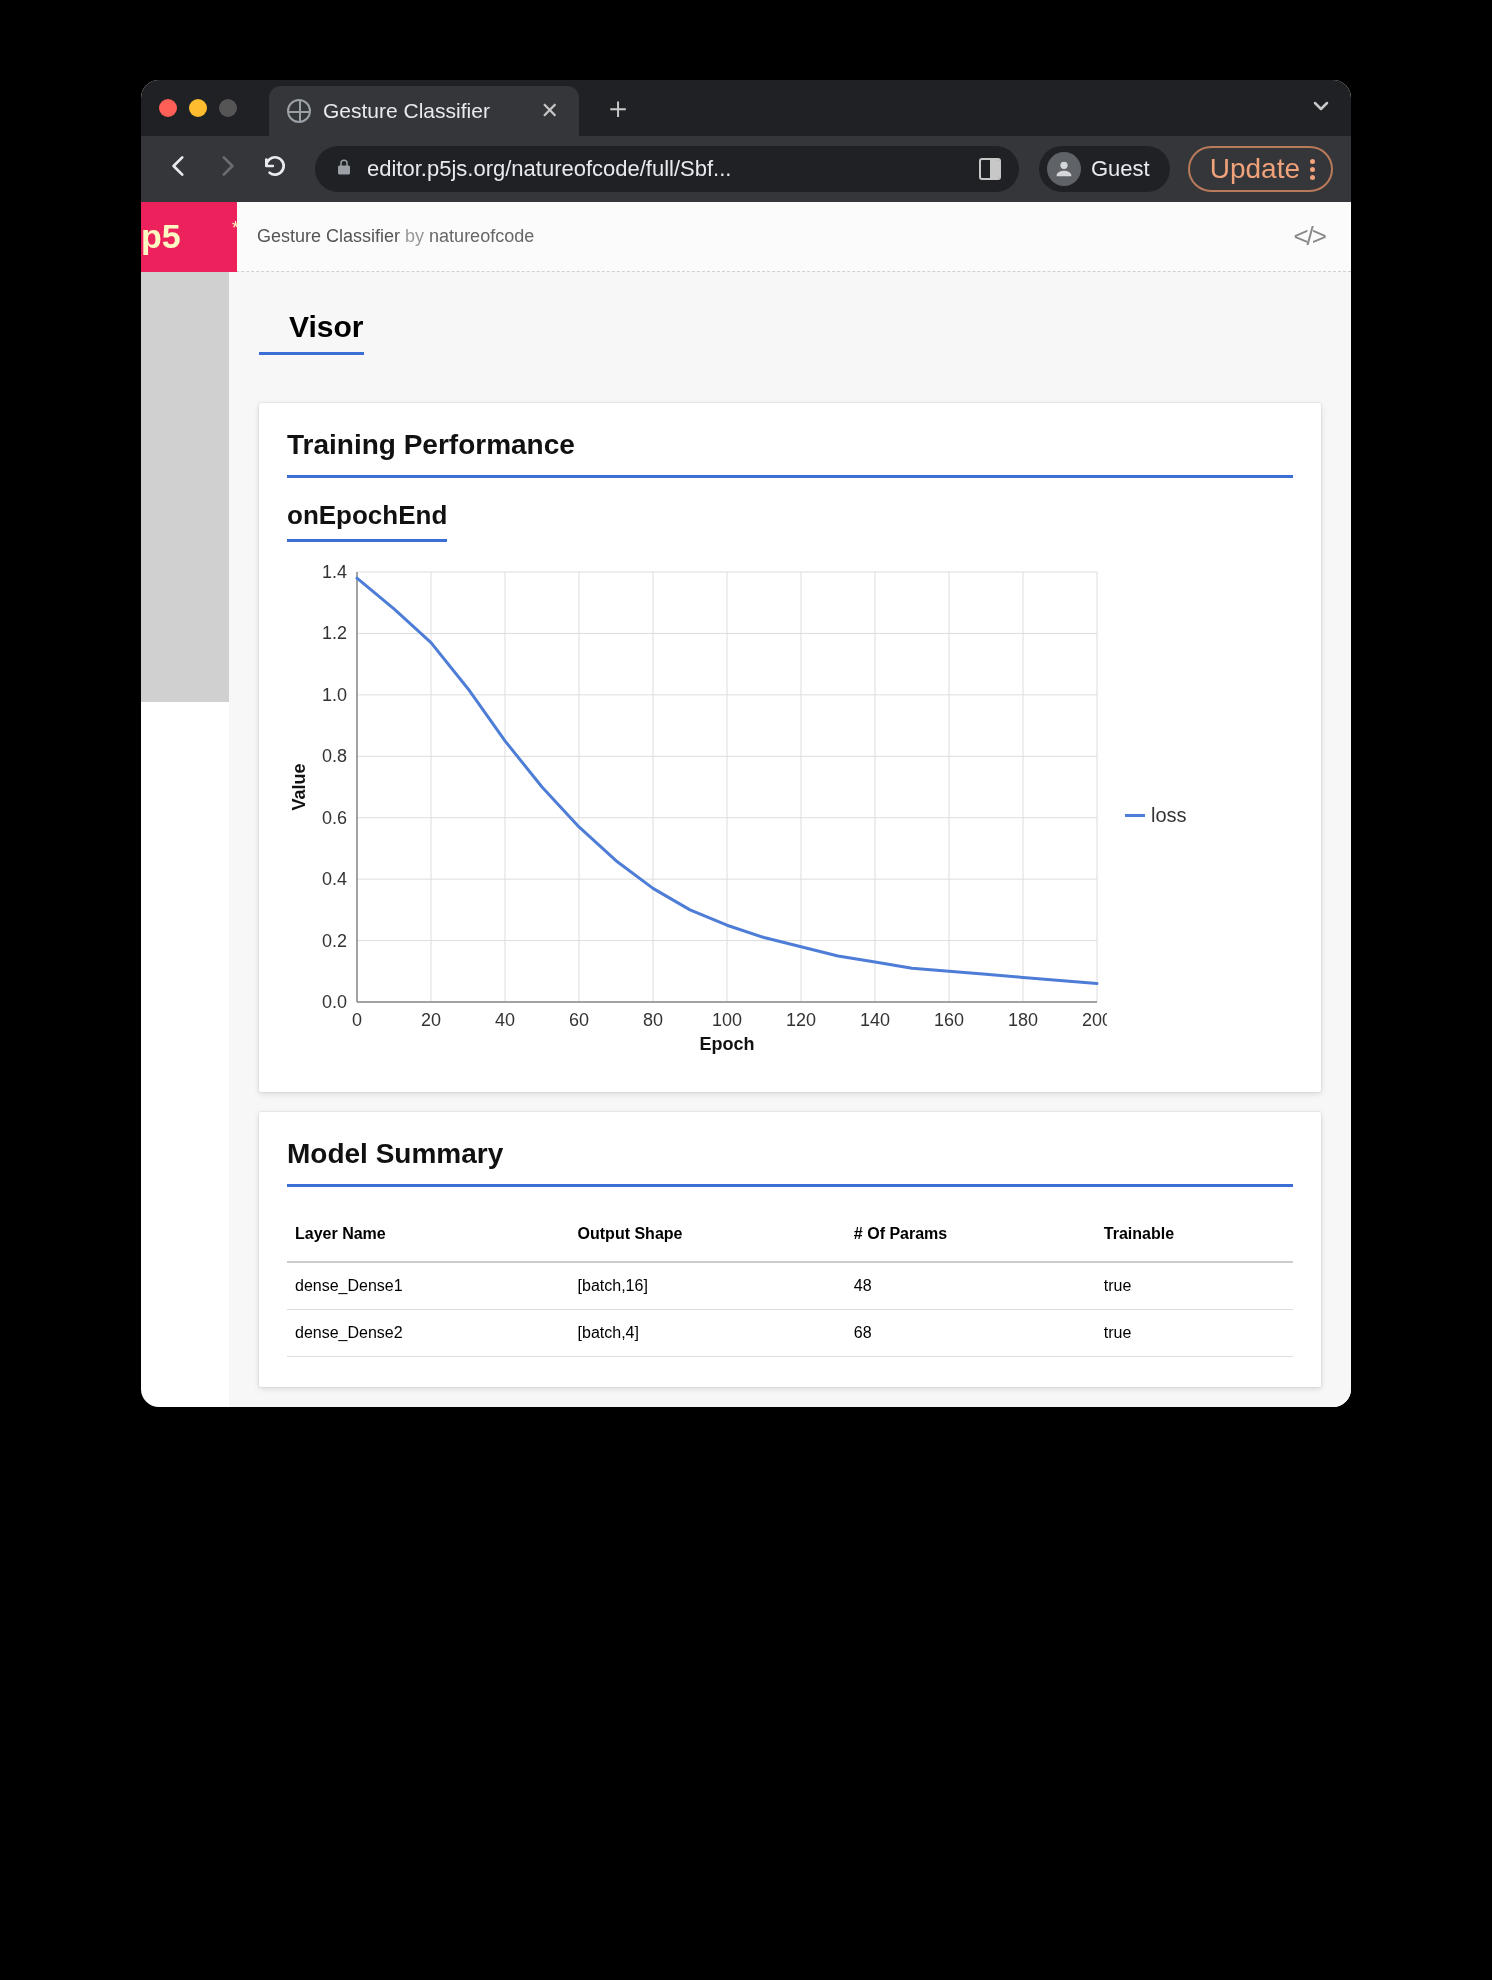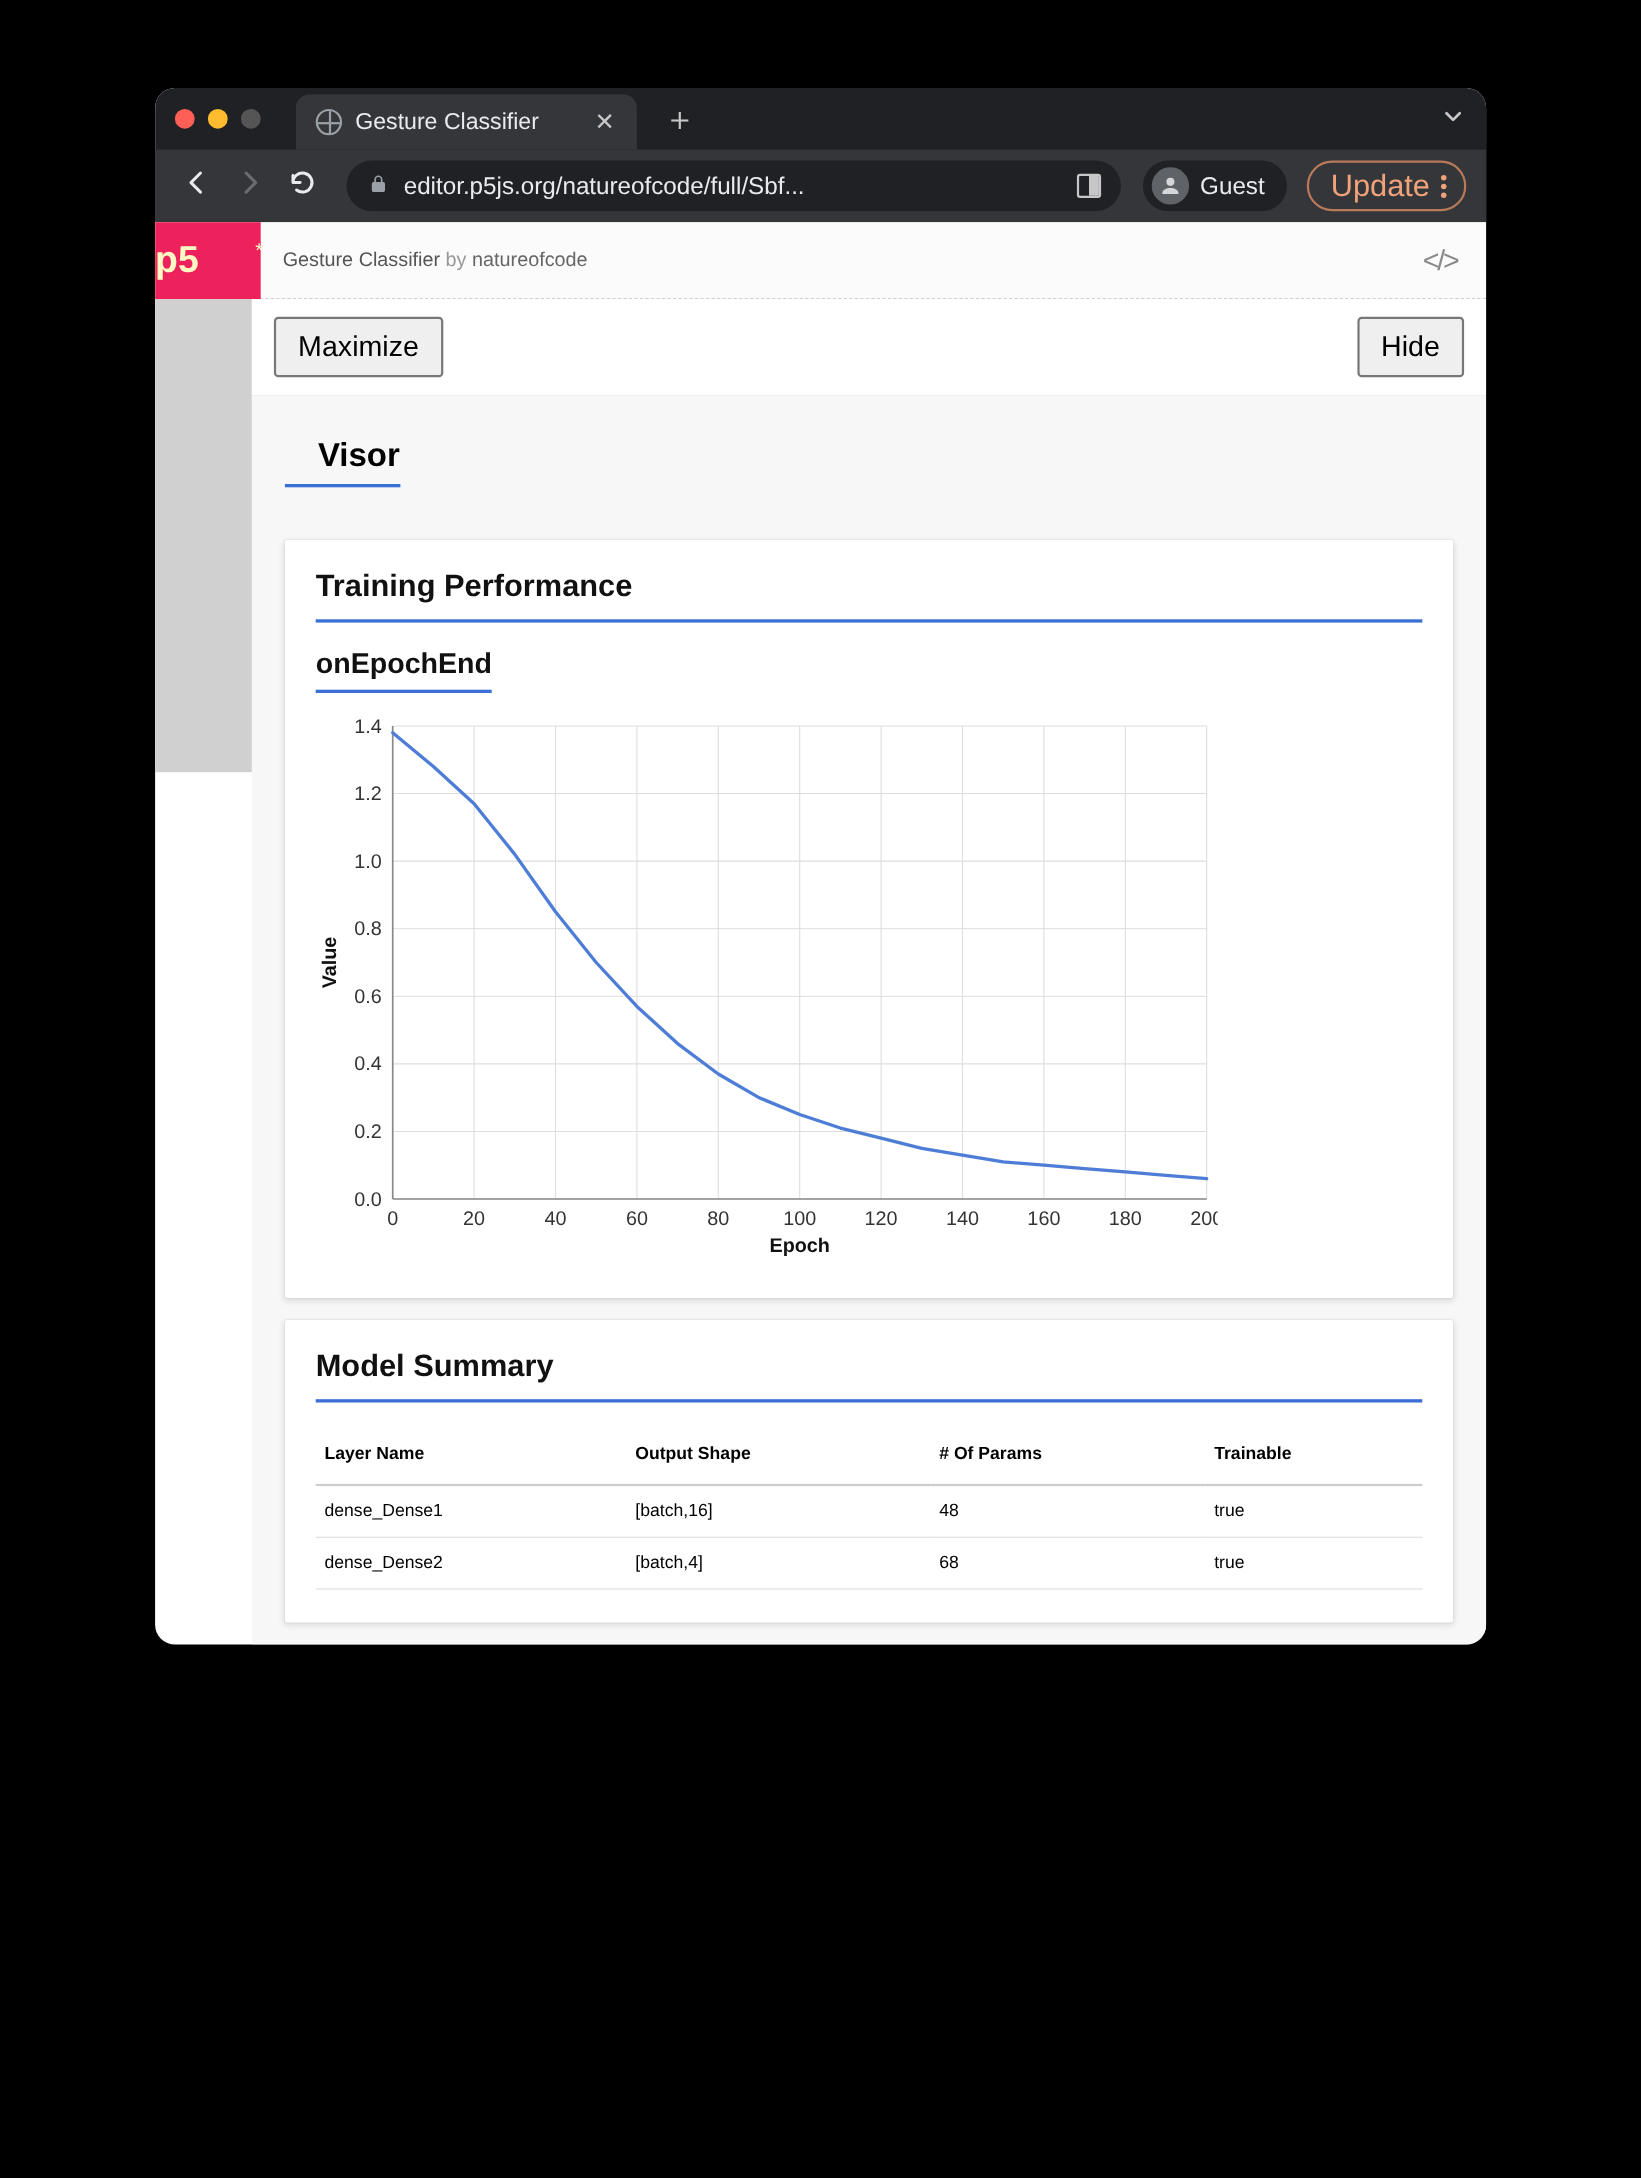--- a/index.html
+++ b/index.html
@@ -250,24 +250,20 @@
       <span class="by">by</span>
       <span class="author">natureofcode</span>
     </div>
     <span class="code-ico">&lt;/&gt;</span>
   </div>
 
   <div class="content-row">
     <div class="canvas-strip"></div>
     <div class="visor">
 
-      <div class="visor-bar">
-        <button class="vbtn">Maximize</button>
-        <button class="vbtn">Hide</button>
-      </div>
 
       <div class="visor-title-wrap">
         <div class="visor-title">Visor</div>
       </div>
 
       <div class="card">
         <div class="card-title">Training Performance</div>
         <div class="sub-title">onEpochEnd</div>
 
         <div class="chart-wrap">
@@ -309,20 +305,24 @@
               <line x1="70" x2="810" y1="71.4285714285714" y2="71.4285714285714" stroke="#ddd" stroke-width="1"></line>
               <text x="60" y="77.4285714285714" text-anchor="end" font-size="18" fill="#333">1.2</text>
               <line x1="70" x2="810" y1="10" y2="10" stroke="#ddd" stroke-width="1"></line>
               <text x="60" y="16" text-anchor="end" font-size="18" fill="#333">1.4</text>
               <line x1="70" x2="810" y1="440" y2="440" stroke="#888" stroke-width="1.5"></line>
               <line x1="70" x2="70" y1="440" y2="10" stroke="#888" stroke-width="1.5"></line>
               <path d="M70,16.142857142857167L107,46.85714285714282L144,80.64285714285712L181,126.71428571428568L218,178.9285714285714L255,225L292,264.92857142857144L329,298.71428571428567L366,326.3571428571429L403,347.85714285714283L440,363.2142857142857L477.00000000000006,375.5L514,384.7142857142857L551,393.9285714285714L588,400.07142857142856L625,406.21428571428567L662,409.2857142857143L699,412.35714285714283L736,415.42857142857144L773,418.5L810,421.5714285714286" stroke="#4d7dd6" stroke-width="3" fill="none" stroke-linejoin="round" stroke-linecap="round"></path>
               <text x="440" y="488" text-anchor="middle" font-size="18" font-weight="700" fill="#111">Epoch</text>
               <text x="0" y="0" text-anchor="middle" font-size="18" font-weight="700" fill="#111" transform="translate(18 225) rotate(-90)">Value</text>
             </svg>
+          <div class="legend">
+            <span class="dash"></span>
+            <span>loss</span>
+          </div>
         </div>
       </div>
 
       <div class="card">
         <div class="card-title">Model Summary</div>
         <table class="model">
           <thead>
               <tr id="model-head">
                 <th>Layer Name</th>
                 <th>Output Shape</th>

